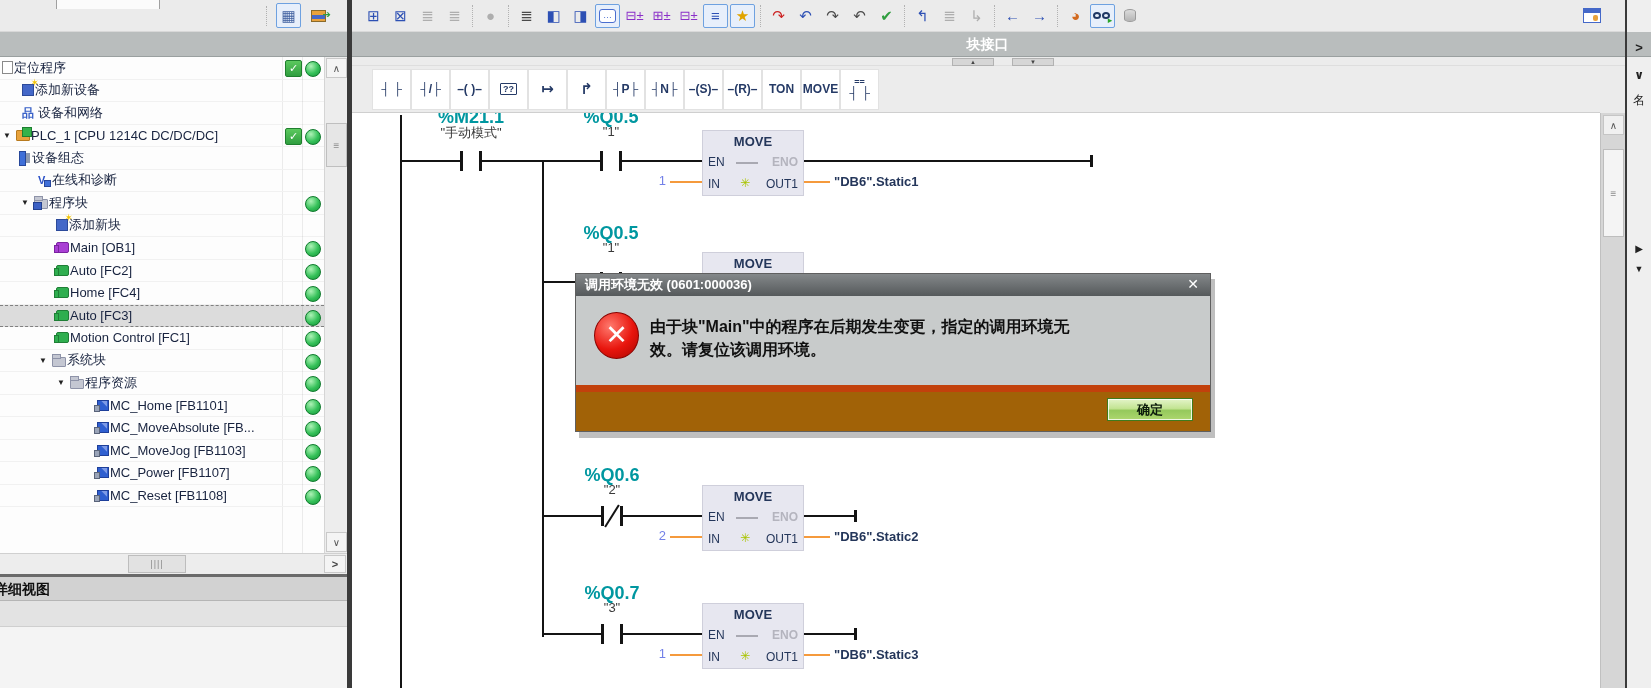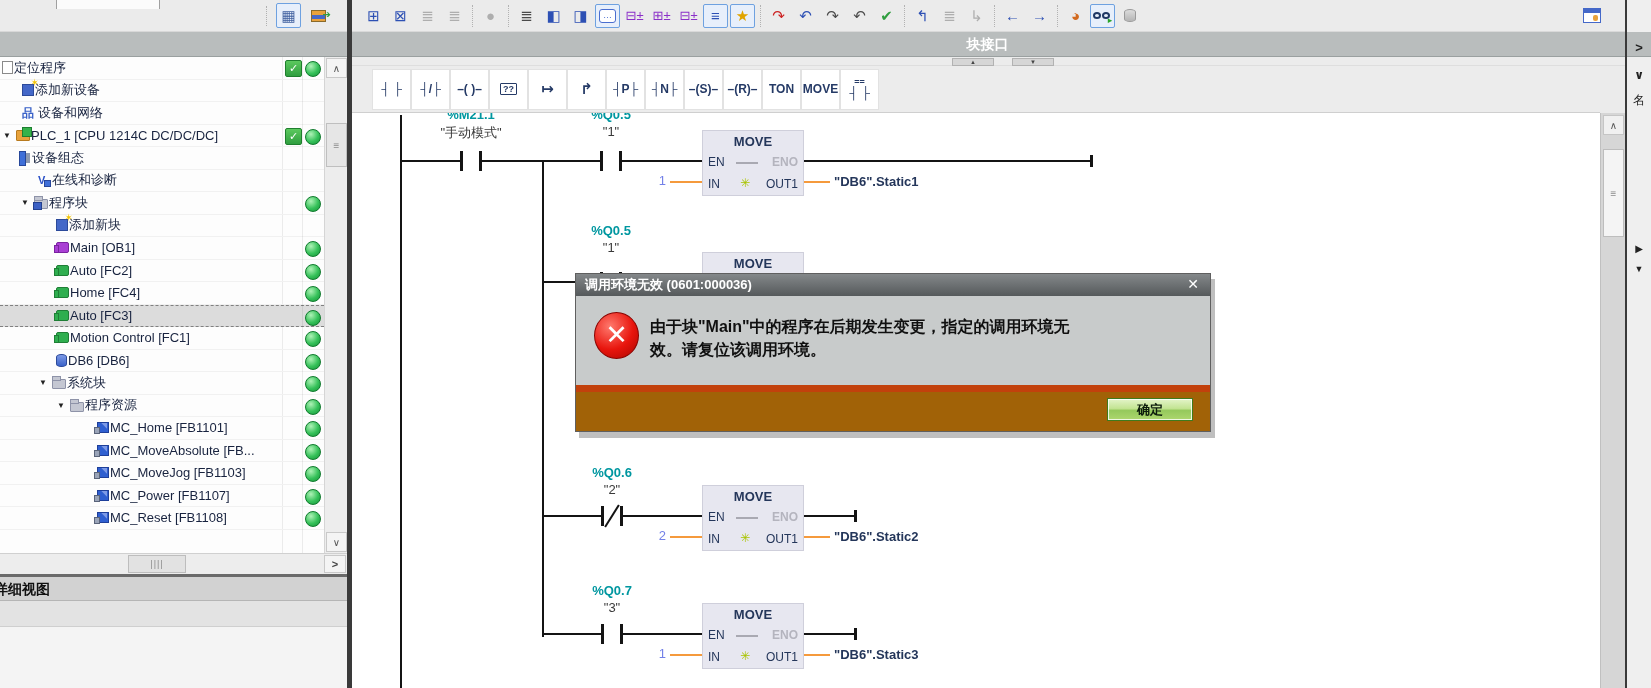--- a/index.html
+++ b/index.html
@@ -98,21 +98,21 @@
   .fav .cmp-top{font-size:9px;line-height:8px}
 
   
   .canvas{position:absolute;left:352px;top:113px;width:1248px;height:575px;background:#fff;overflow:hidden}
   .wire{position:absolute;height:2px;background:#141414}
   .vwire{position:absolute;width:2px;background:#141414}
   .owire{position:absolute;height:2px;background:#f59a3c}
   .tick{position:absolute;width:3px;height:12px;background:#141414}
   .contact{position:absolute;width:22px;height:20px;background:#fff;border-left:3px solid #141414;border-right:3px solid #141414}
   .contact.nc::after{content:"";position:absolute;left:50%;top:50%;width:2px;height:26px;background:#141414;transform:translate(-50%,-50%) rotate(32deg)}
-  .addr{position:absolute;transform:translateX(-50%);color:#0097a0;font-weight:bold;font-size:13px;white-space:nowrap}
+  .addr{position:absolute;transform:translateX(-50%);color:#0097a0;font-weight:bold;font-size:18px;white-space:nowrap}
   .opnd{position:absolute;transform:translateX(-50%);color:#3a3a3a;font-size:13px;white-space:nowrap}
   .val{position:absolute;width:18px;text-align:right;color:#7381e8;font-size:13px}
   .outop{position:absolute;color:#24365a;font-weight:bold;font-size:13px;white-space:nowrap}
   .mbox{position:absolute;width:102px;height:66px;background:#e7e7f0;border:1px solid #cfcfdb}
   .mtitle{height:20px;text-align:center;font-weight:bold;color:#24365a;font-size:13px;padding-top:3px}
   .men,.min,.mout{position:absolute;font-weight:normal;color:#24365a;font-size:12px}
   .men{left:5px;top:24px}.min{left:5px;top:46px}.mout{right:5px;top:46px}
   .meno{position:absolute;right:5px;top:24px;color:#b4b4be;font-weight:bold;font-size:12px}
   .mdash{position:absolute;left:33px;top:31px;width:22px;height:2px;background:#a9a9b2}
   .mstar{position:absolute;left:37px;top:45px;color:#aac400;font-size:12px;font-weight:bold}
@@ -212,25 +212,20 @@
         <span class="st"></span>
       </div>
       <div class="trow sel" style="padding-left:56px">
         <span class="ticon i-fc"></span>
         <span class="lbl">Auto [FC3]</span>
         <span class="st"></span>
       </div>
       <div class="trow" style="padding-left:56px">
         <span class="ticon i-fc"></span>
         <span class="lbl">Motion Control [FC1]</span>
-        <span class="st"></span>
-      </div>
-      <div class="trow" style="padding-left:56px">
-        <span class="ticon i-db"></span>
-        <span class="lbl">DB6 [DB6]</span>
         <span class="st"></span>
       </div>
       <div class="trow" style="padding-left:39px">
         <span class="exp">▼</span>
         <span class="ticon i-fold"></span>
         <span class="lbl">系统块</span>
         <span class="st"></span>
       </div>
       <div class="trow" style="padding-left:57px">
         <span class="exp">▼</span>

